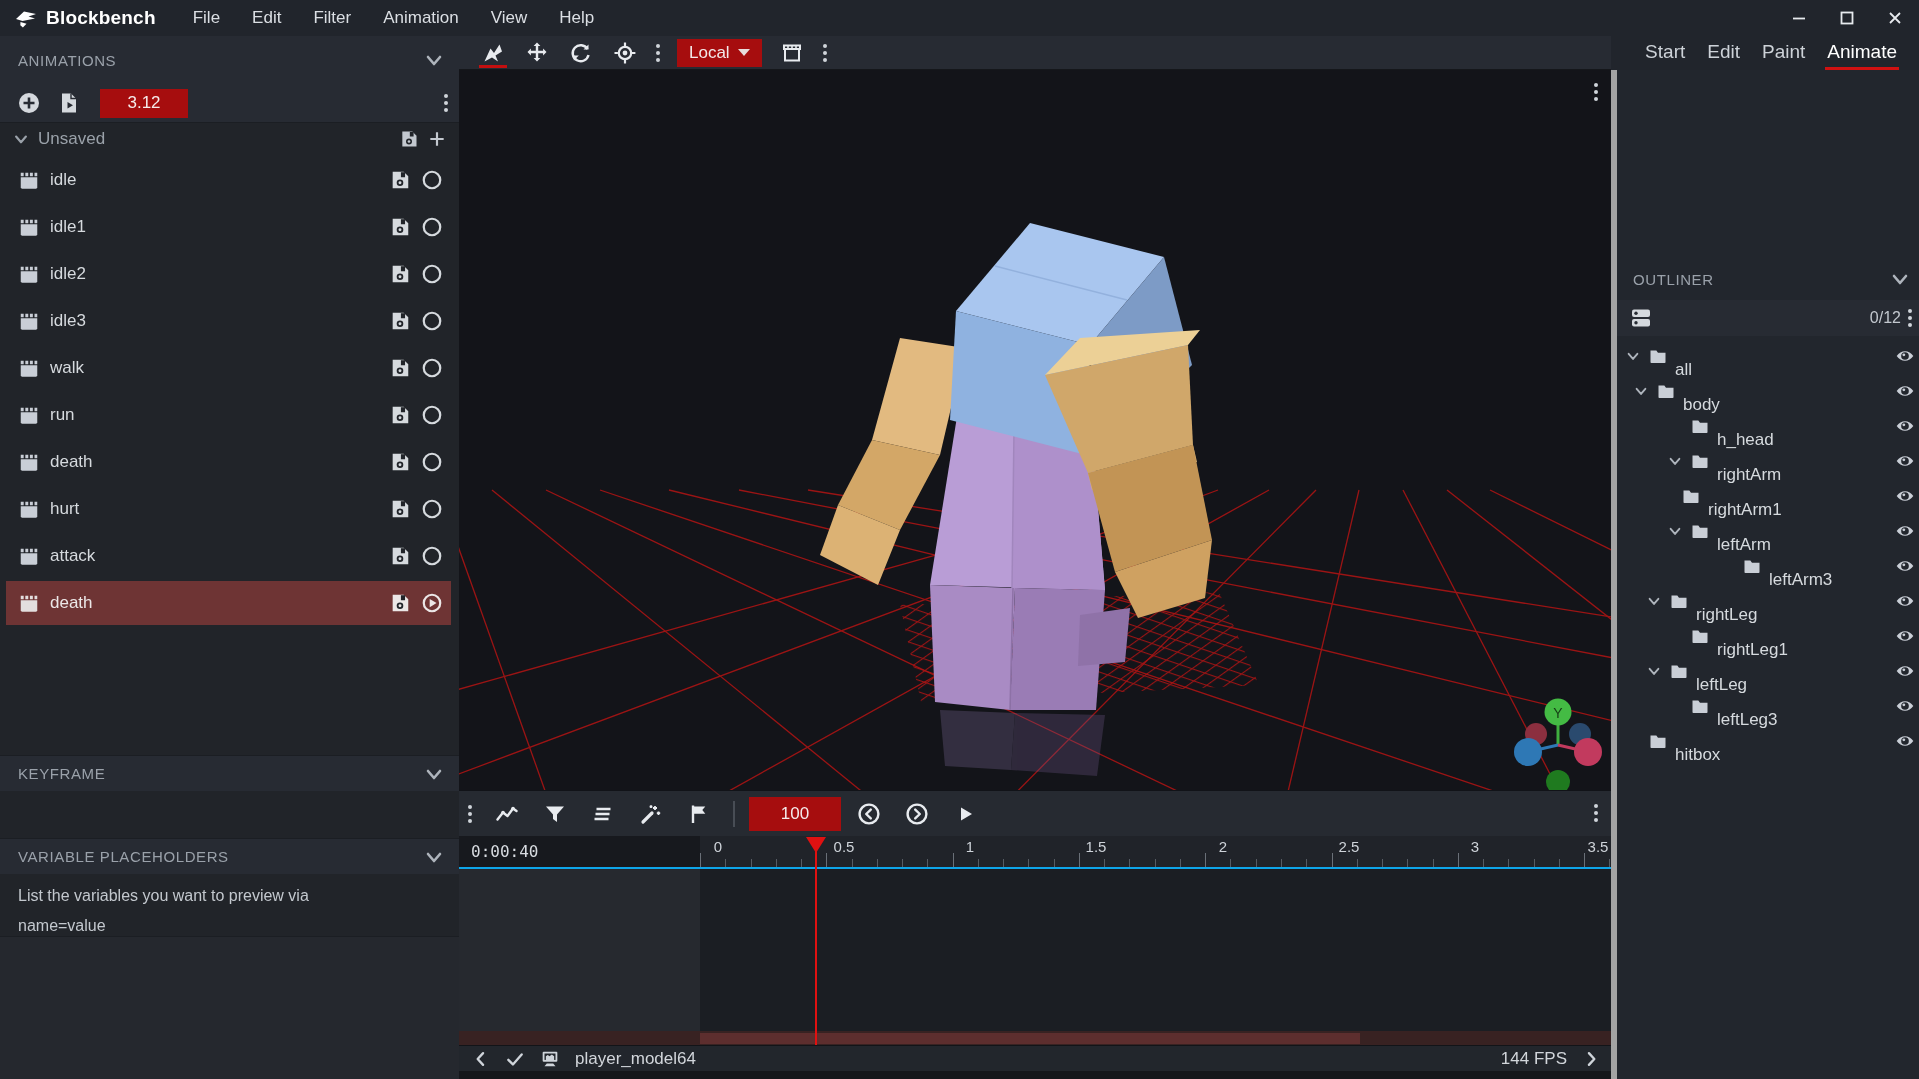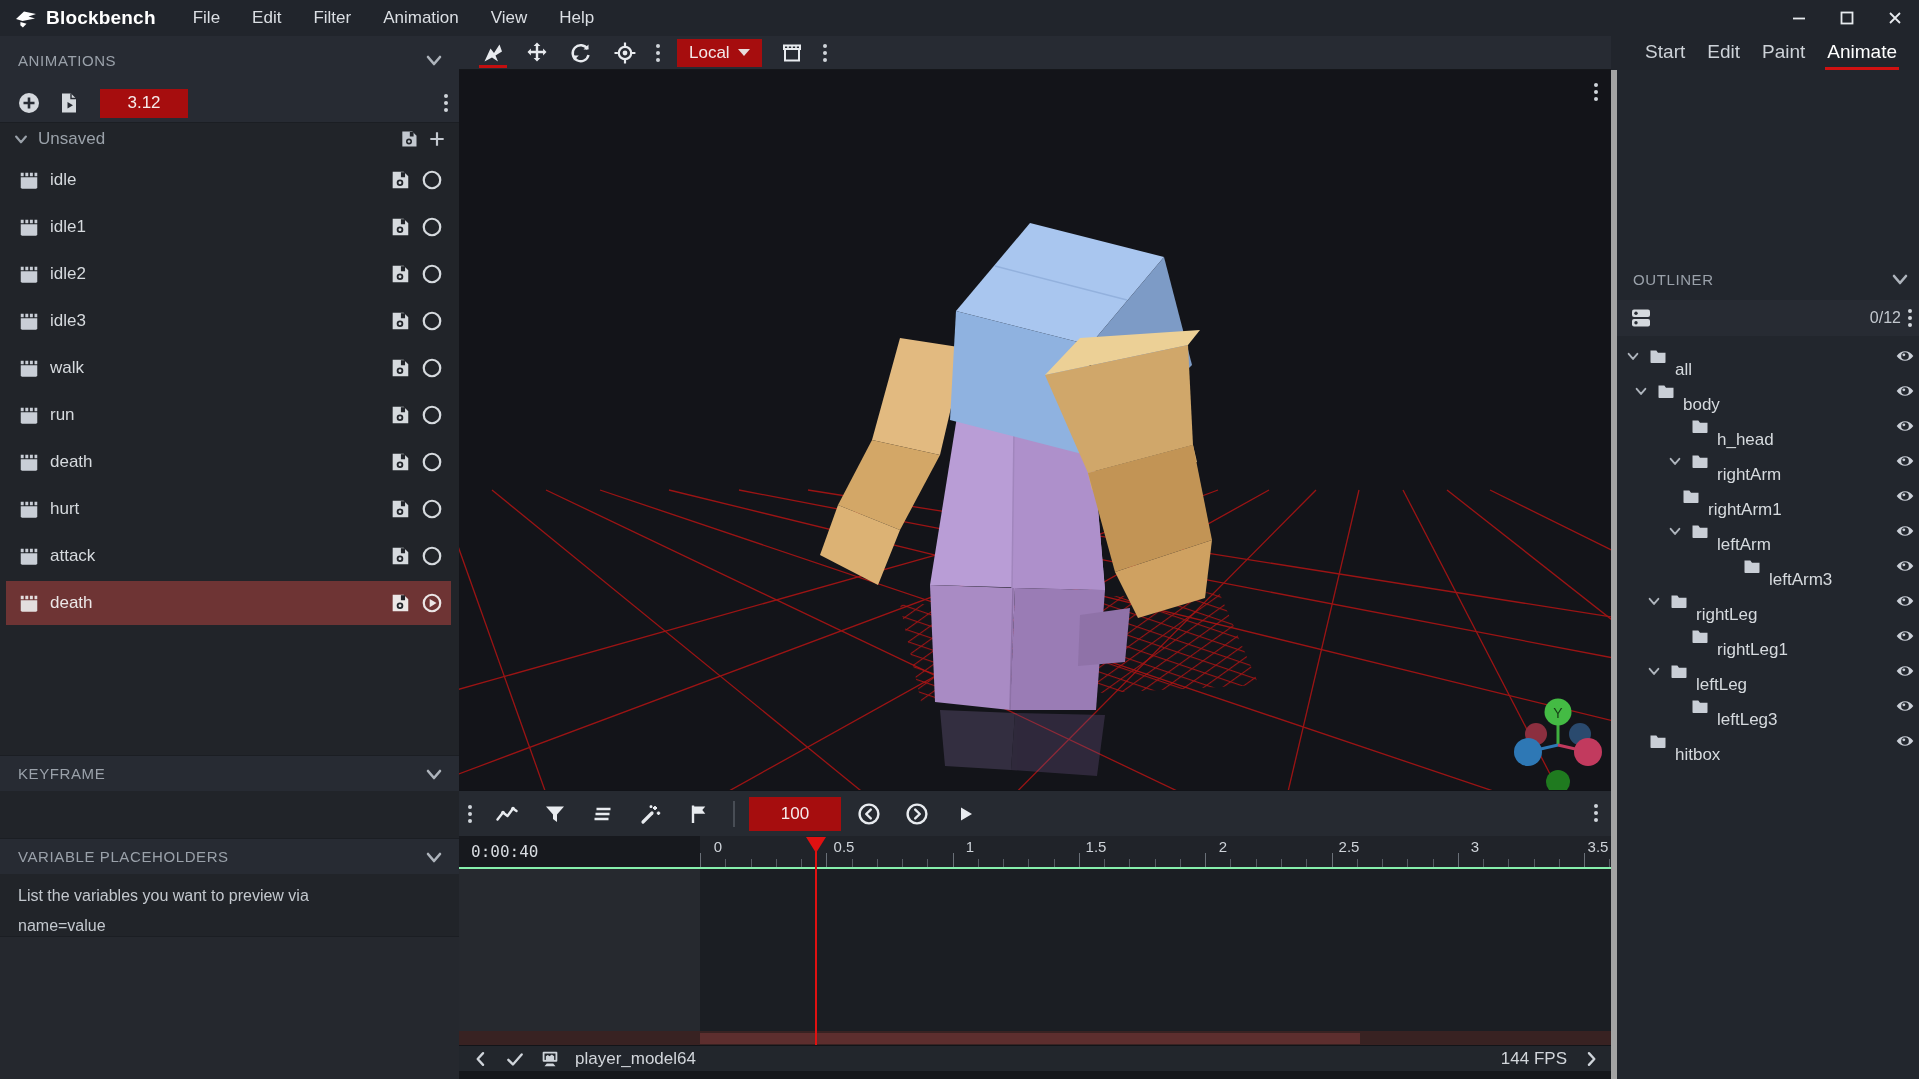--- a/index.html
+++ b/index.html
@@ -68,21 +68,21 @@
   .tree-row .t-name { flex:1;margin-top:28px; }
   .chev { width:16px; height:16px; flex:none; color:#aeb4bc; }
   .chev.hidden { visibility:hidden; }
 
   
   #timeline { position:absolute; left:459px; top:790px; width:1152px; height:255px; background:#1d2025; border-top:1px solid #111318; }
   #tl-toolbar { position:absolute; left:0; top:0; width:1152px; height:45px; background:#262a31; display:flex; align-items:center; gap:8px; padding-left:2px; }
   .tl-divider { width:2px; height:26px; background:#484d55; margin:0 6px; }
   .frame-input { width:92px; height:34px; background:#a60d0e; color:#f5eaea; font-size:17px; display:flex; align-items:center; justify-content:center; }
   #tl-toolbar .kebab.right { position:absolute; right:6px; top:10px; }
-  #tl-ruler { position:absolute; left:0; top:45px; width:1152px; height:33px; background:#202329; border-bottom:2px solid #86efac; }
+  #tl-ruler { position:absolute; left:0; top:45px; width:1152px; height:33px; background:#202329; border-bottom:2px solid #0ea5e9; }
   #tl-timecode { position:absolute; left:0; top:0; width:241px; height:31px; background:#17191e; display:flex; align-items:center; padding-left:12px;
                  font-family:"DejaVu Sans Mono", monospace; font-size:16px; color:#d8dce1; }
   #tl-ticks { position:absolute; left:241px; top:0; width:911px; height:31px;
       background:
         repeating-linear-gradient(90deg, #6a7078 0 1px, transparent 1px 126.3px) left bottom / 100% 14px no-repeat,
         repeating-linear-gradient(90deg, #565c64 0 1px, transparent 1px 25.26px) left bottom / 100% 8px no-repeat; }
   .tick-label { position:absolute; top:2px; transform:translateX(-50%); font-size:15px; color:#ced3d9; }
   #tl-body-left { position:absolute; left:0; top:78px; width:241px; height:162px; background:#26292f; }
   #tl-body-right { position:absolute; left:241px; top:78px; width:911px; height:162px; background:#1b1e23; }
   #tl-scroll { position:absolute; left:0; top:240px; width:1152px; height:15px; background:#382222; }

